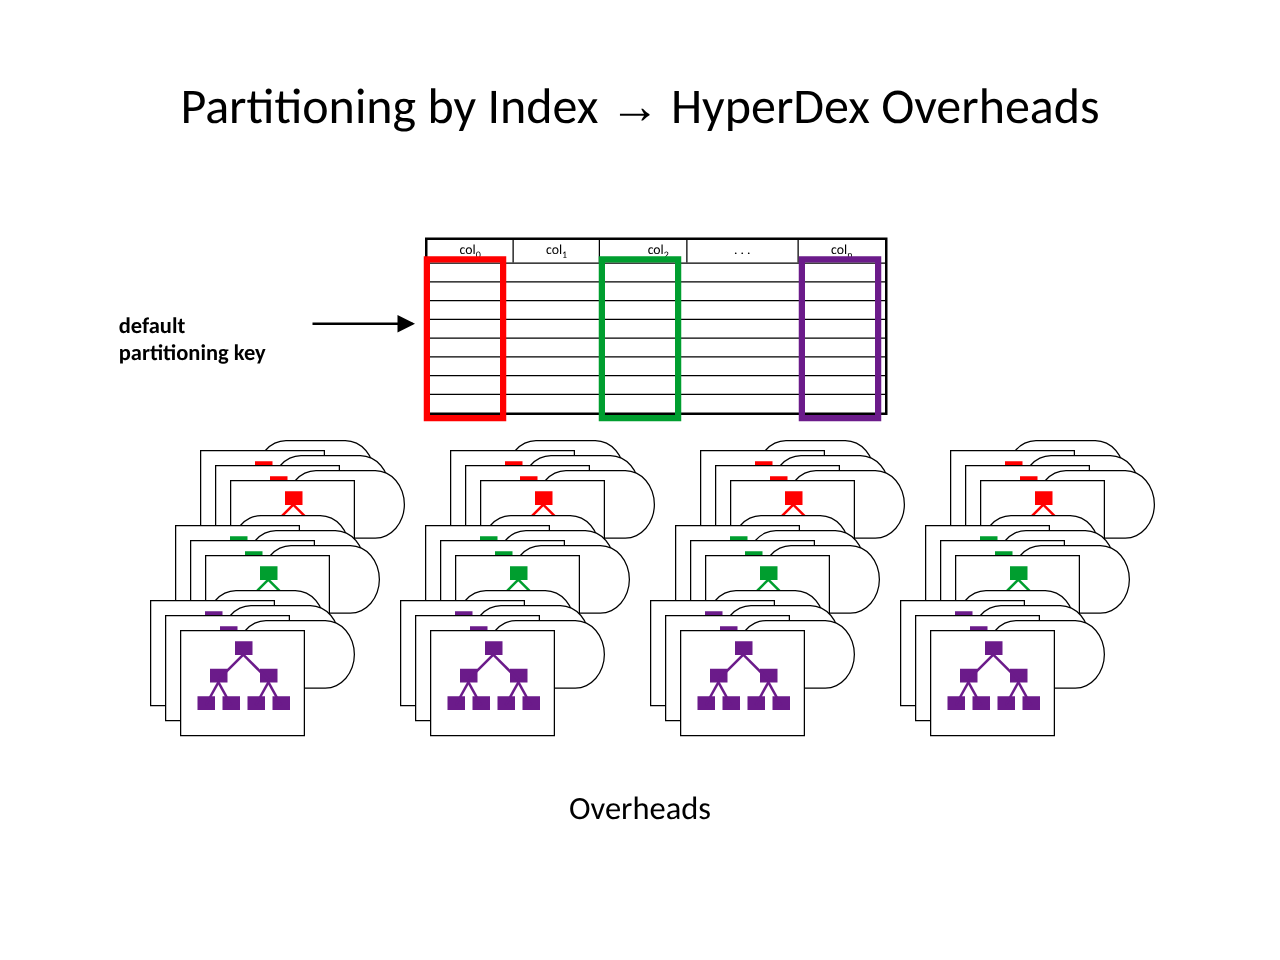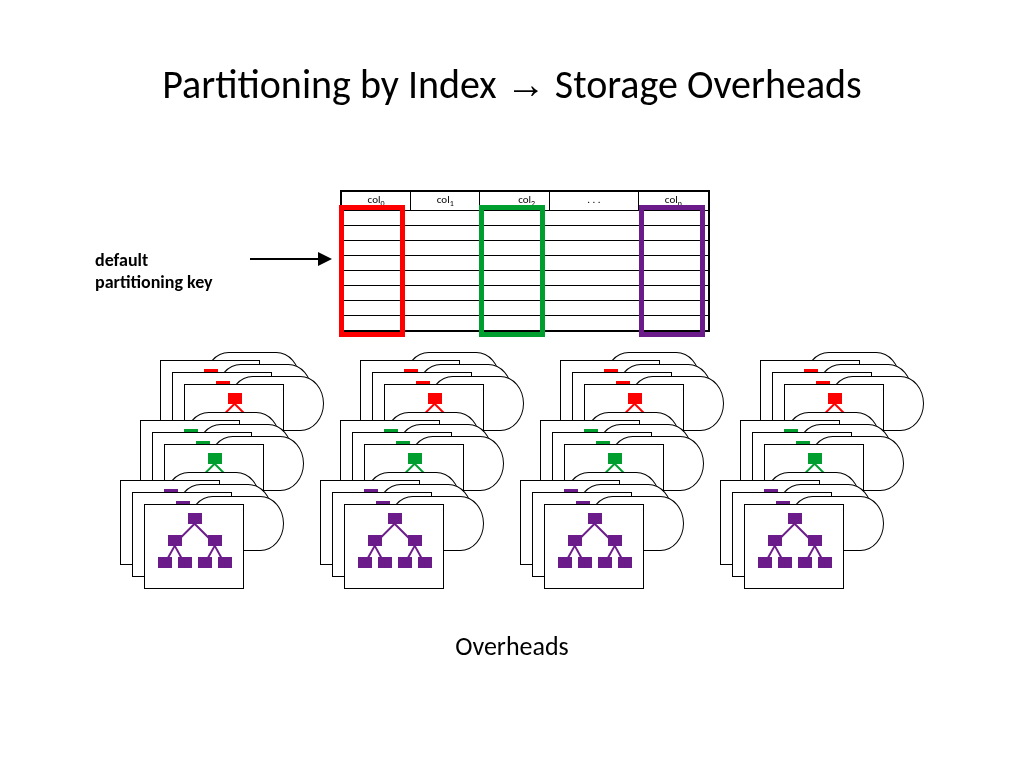--- a/index.html
+++ b/index.html
@@ -109,21 +109,21 @@
   .tred    { color: #ff0000; } .tred .tnode { background:#ff0000; }
   .tgreen  { color: #009e2f; } .tgreen .tnode { background:#009e2f; }
   .tpurple { color: #6b1b8a; } .tpurple .tnode { background:#6b1b8a; }
 </style>
 </head>
 <body>
 
 <div class="title">
   <span>Partitioning by Index</span>
   <span class="arrow">→</span>
-  <span>Storage Overheads</span>
+  <span>HyperDex Overheads</span>
 </div>
 
 <div class="label-default">
   <div>default</div>
   <div>partitioning key</div>
 </div>
 <div class="pointer"></div>
 
 <div class="table" id="tbl">
   <div class="hdr" id="tbl-hdr">

